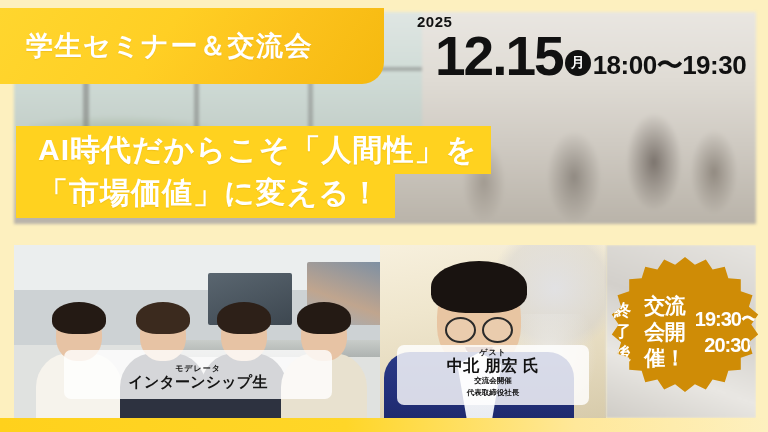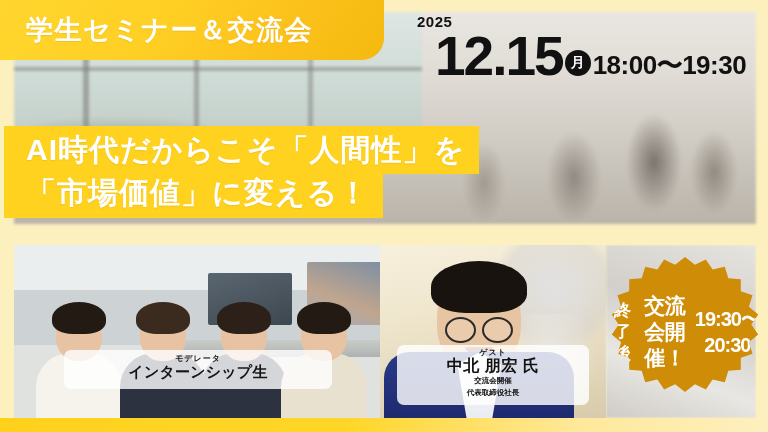--- a/index.html
+++ b/index.html
@@ -36,21 +36,21 @@
       linear-gradient(180deg,transparent 0 42%,rgba(120,120,118,.5) 42% 45%,transparent 45% 100%),
       linear-gradient(180deg,#dfe6e3 0%,#cfdbd6 50%,#c1ccc6 100%);
   }
   .venue-green {
     position:absolute; left:2%; bottom:30%; width:30%; height:22%;
     background:radial-gradient(ellipse at 40% 60%,rgba(128,150,110,.6),transparent 68%);
   }
 
   
   .title-banner {
-    position:absolute; left:0; top:0; width:384px; height:60px;
+    position:absolute; left:0; top:8px; width:384px; height:76px;
     background:linear-gradient(125deg,#ffd62e 0%,#ffcf24 42%,#fcc21c 70%,#f5b90f 100%);
     border-bottom-right-radius:22px;
     display:flex; align-items:center;
   }
   .title-text {
     color:#ffffff; font-weight:bold; font-size:27px;
     letter-spacing:1.5px; margin-left:26px;
     text-shadow:0 1px 1px rgba(190,140,0,.22);
   }
 
@@ -75,21 +75,21 @@
     font-size:14px; font-weight:bold;
     display:flex; align-items:center; justify-content:center;
     margin:0 2px 6px 2px; flex:none;
   }
   .date-time {
     font-size:26px; font-weight:bold; line-height:1;
     letter-spacing:-.5px; padding-bottom:4px;
   }
 
   
-  .headline { position:absolute; left:4px; top:126px; }
+  .headline { position:absolute; left:16px; top:126px; }
   .hl-line {
     background:#ffd21f; color:#fff; font-weight:bold;
     font-size:30px; line-height:1; letter-spacing:1px;
     padding:9px 14px 9px 22px; display:block; width:max-content;
     text-shadow:0 1px 1px rgba(180,130,0,.2);
   }
   .hl-line.l2 { padding-top:4px; padding-bottom:10px; }
 
   
   .photo-strip {
@@ -147,21 +147,21 @@
   .s1 { left:6%; }   .s1 .st-body { background:#f6f3ec; }
   .s2 { left:29%; }  .s2 .st-hair { background:#3b2a1e; }
   .s3 { left:51%; }  .s3 .st-hair { background:#2d2018; }
   .s4 { left:73%; }
 
   
   .cap-left {
     position:absolute; left:50px; top:105px; width:268px;
     background:rgba(255,255,255,.80);
     border-radius:7px;
-    padding:5px 8px 7px;
+    padding:15px 8px 7px;
     text-align:center; color:#141414;
     z-index:6;
   }
   .cap-kicker { font-size:8px; font-weight:bold; letter-spacing:1px; line-height:1; }
   .cap-main { font-size:15px; font-weight:bold; line-height:1.25; letter-spacing:.2px; }
 
   
   .photo-speaker {
     position:relative; flex:1; overflow:hidden;
     background:linear-gradient(170deg,#f7f0dd 0%,#efe6cd 35%,#e4d9bd 70%,#d7cbab 100%);

